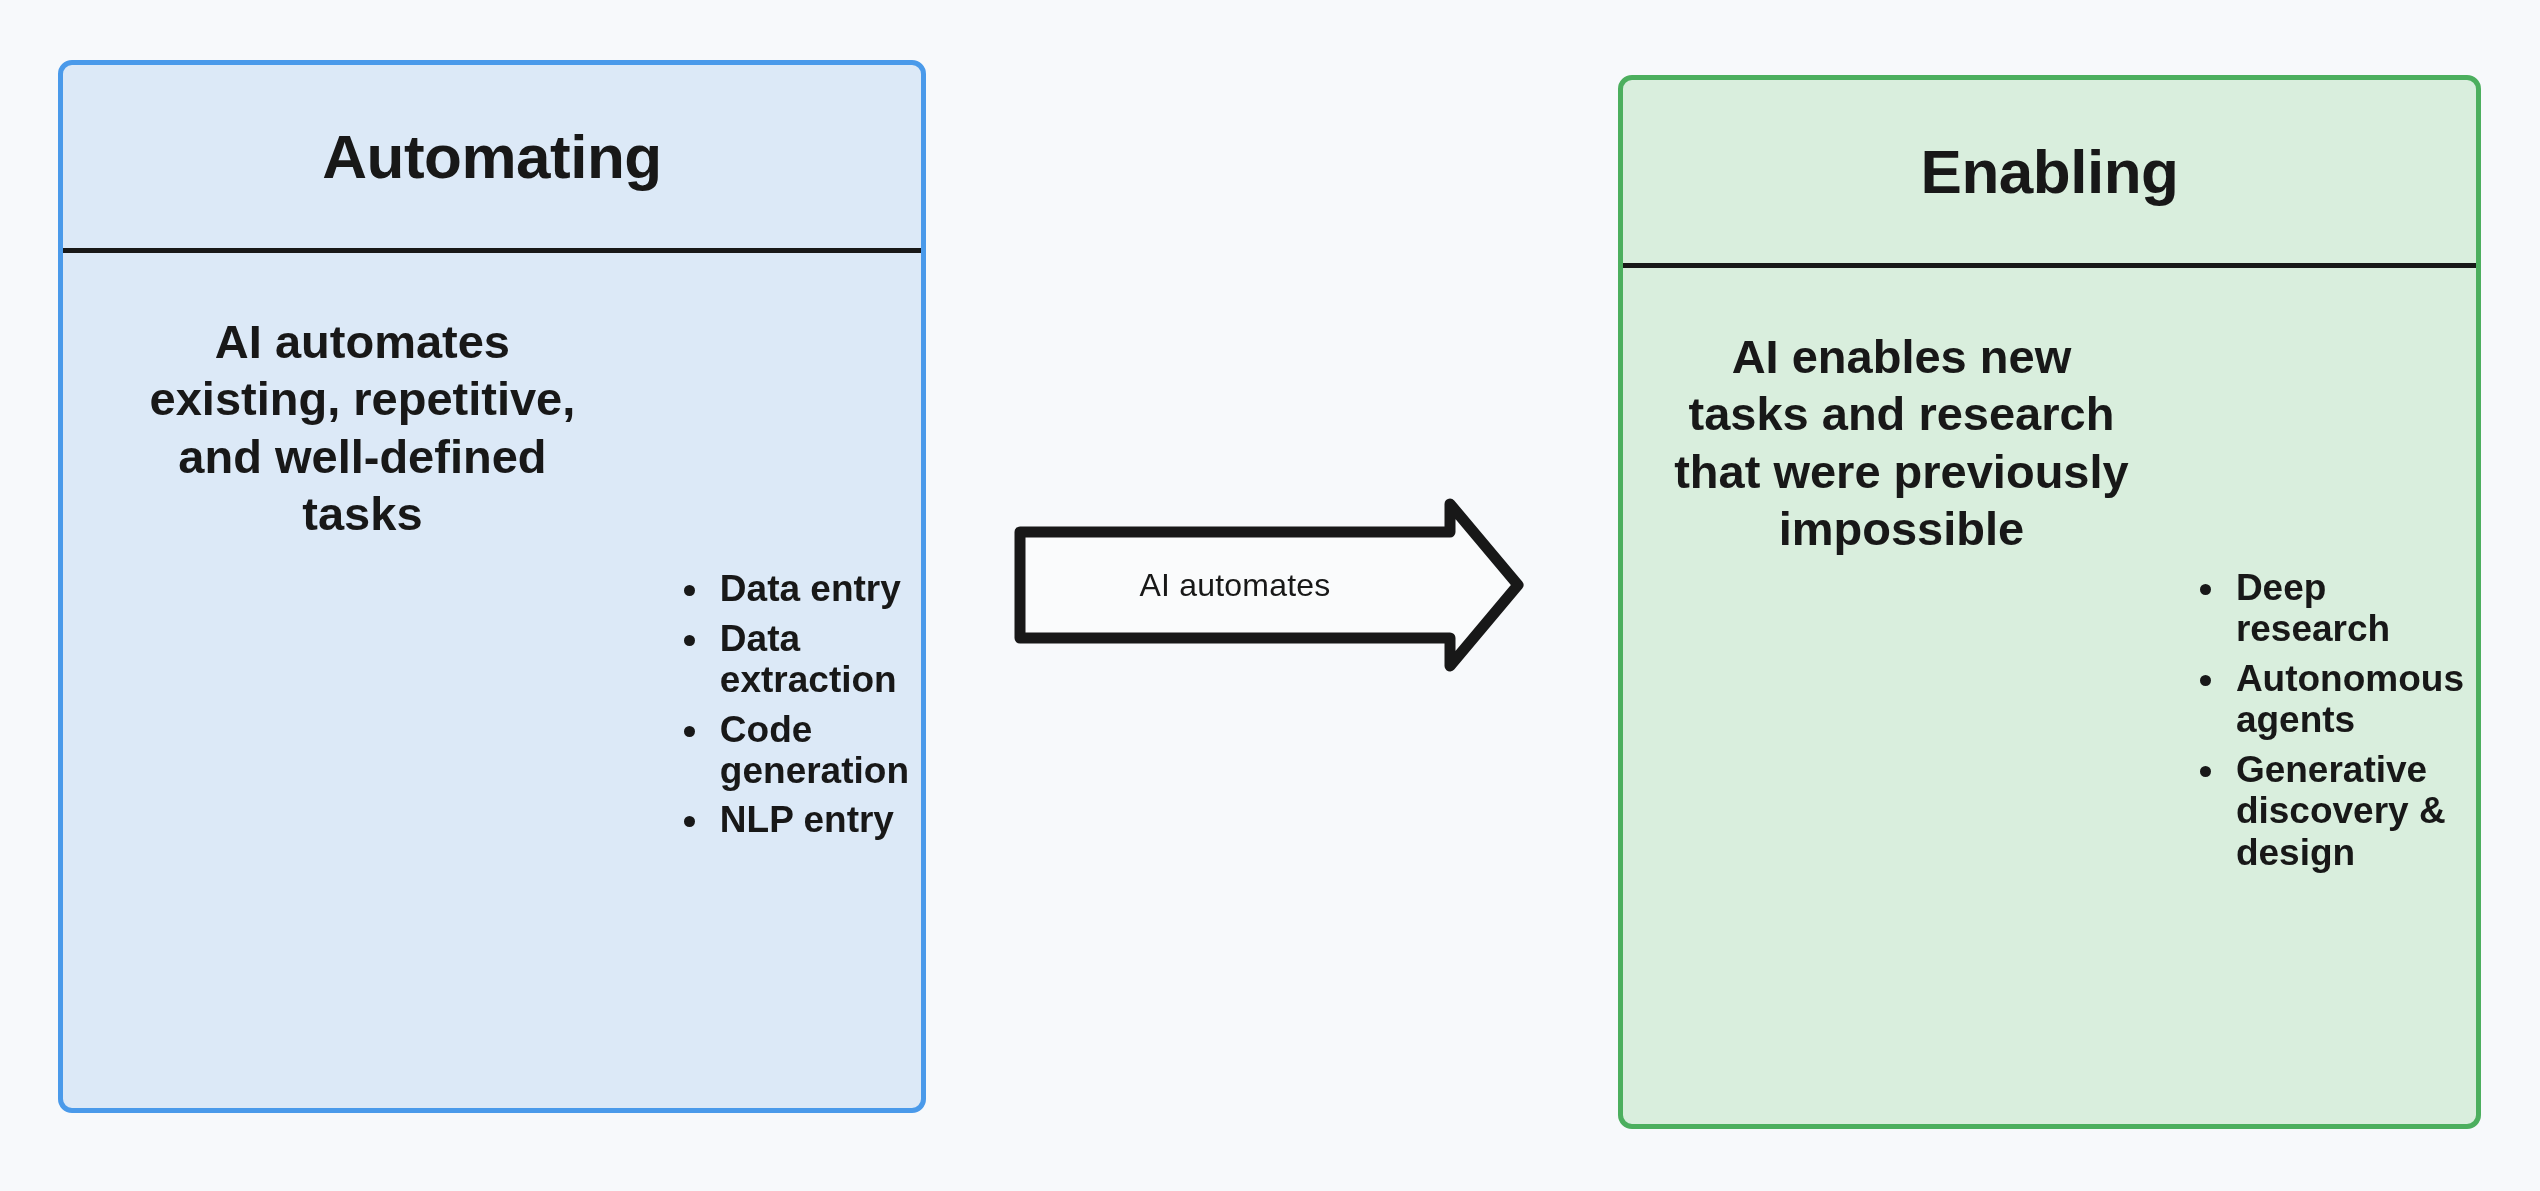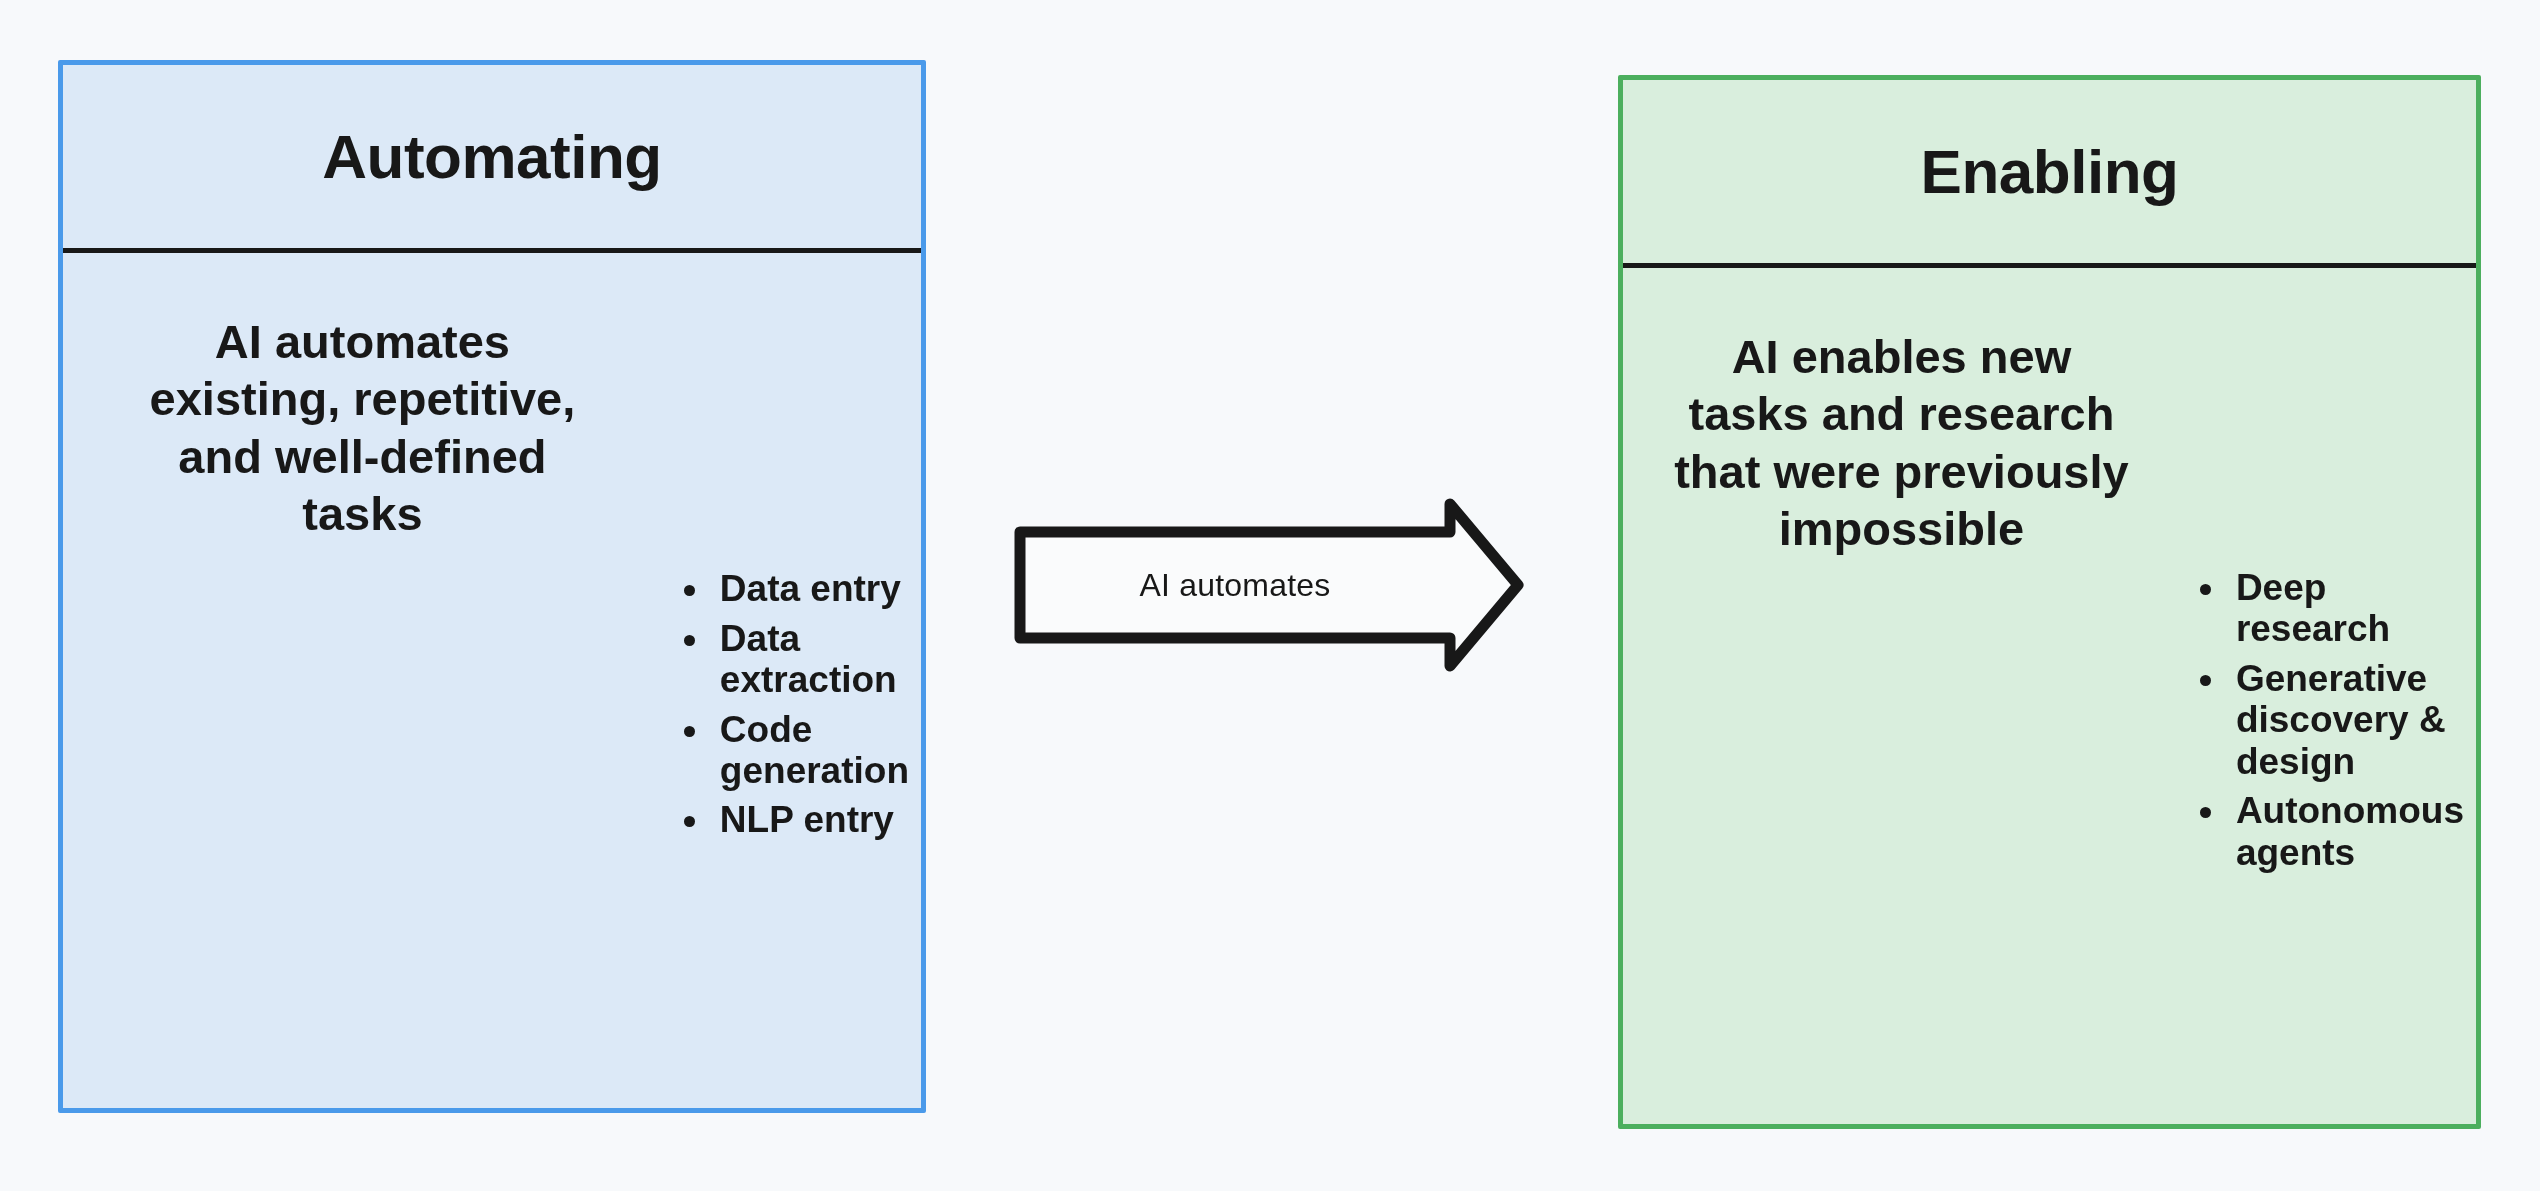--- a/index.html
+++ b/index.html
@@ -16,21 +16,21 @@
   #stage {
     position: relative;
     width: 2540px;
     height: 1191px;
   }
 
   
   .card {
     position: absolute;
     box-sizing: border-box;
-    border-radius: 2px;
+    border-radius: 14px;
     overflow: hidden;
     display: flex;
     flex-direction: column;
   }
   .card.automating {
     left: 58px;
     top: 60px;
     width: 868px;
     height: 1053px;
     background: #dce9f7;
@@ -189,19 +189,19 @@
 
   <section class="card enabling">
     <header class="card-header">
       <h1 class="card-title">Enabling</h1>
     </header>
     <div class="card-divider"></div>
     <div class="card-body">
       <p class="card-desc">AI enables new tasks and research that were previously impossible</p>
       <ul class="card-list">
         <li>Deep research</li>
+        <li>Autonomous agents</li>
         <li>Generative discovery &amp; design</li>
-        <li>Autonomous agents</li>
       </ul>
     </div>
   </section>
 
 </div>
 
 </body></html>

